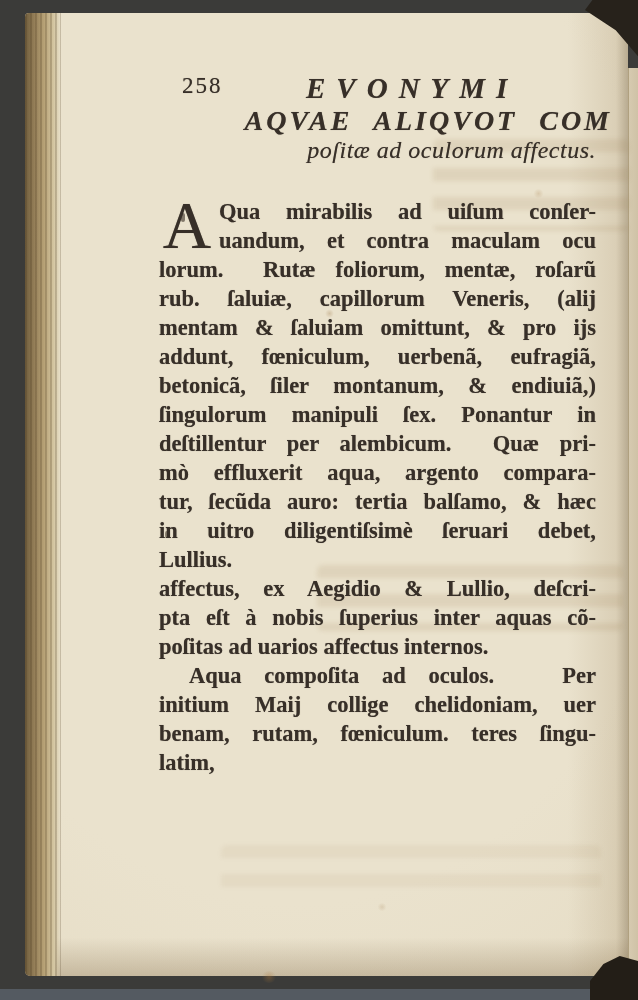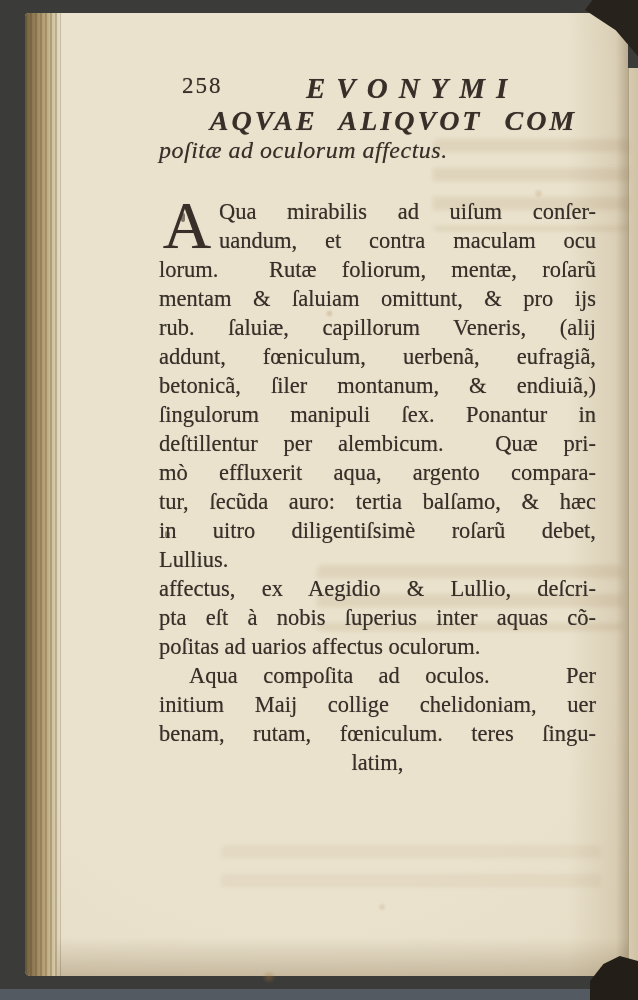--- a/index.html
+++ b/index.html
@@ -68,34 +68,34 @@
   .s5{left:156px;top:200px;width:4px;height:9px;background:rgba(60,50,40,.6);border-radius:2px;}
   .s6{left:352px;top:890px;width:10px;height:8px;background:radial-gradient(circle,rgba(150,110,60,.18),rgba(0,0,0,0) 70%);}
 
   
   .folio{position:absolute;left:157px;top:60px;font-size:23px;letter-spacing:2px;}
   .running-header{
     position:absolute;left:281px;top:59px;
     font-style:italic;font-weight:700;font-size:29px;letter-spacing:11px;white-space:nowrap;
   }
   .title1{
-    position:absolute;left:150px;top:92px;width:437px;text-align:center;
+    position:absolute;left:150px;top:92px;width:437px;text-align:right;
     font-style:italic;font-weight:700;font-size:28px;letter-spacing:3px;word-spacing:12px;white-space:nowrap;
   }
   .title2{
-    position:absolute;left:134px;top:124px;width:437px;text-align:left;
+    position:absolute;left:134px;top:124px;width:437px;text-align:right;
     font-style:italic;font-size:24px;letter-spacing:.5px;
   }
 
   .textblock{position:absolute;left:134px;top:184px;width:437px;font-size:22.5px;line-height:29px;}
   .para{margin:0;}
-  .line{height:29px;white-space:nowrap;}
+  .line{height:29px;white-space:nowrap;font-weight:bold;}
   .line.j{white-space:normal;text-align:justify;text-align-last:justify;-moz-text-align-last:justify;}
   .line.ind{padding-left:30px;}
-  .line.r{text-align:center;white-space:normal;}
+  .line.r{text-align:left;white-space:normal;}
   .dropcap{
     float:left;width:56px;height:57px;margin:1px 4px 0 0;
     font-size:67px;line-height:55px;text-align:center;font-weight:400;
   }
   .textblock,.folio,.running-header,.title1,.title2{
     color:#372f28;text-shadow:0 0 .7px rgba(55,47,40,.55);
   }
 </style>
 </head>
 <body>
@@ -123,35 +123,35 @@
     <div class="running-header">EVONYMI</div>
     <div class="title1">AQVAE ALIQVOT COM</div>
     <div class="title2">poſitæ ad oculorum affectus.</div>
 
     <div class="textblock">
         <div class="para">
           <div class="dropcap">A</div>
           <div class="line j">Qua mirabilis ad uiſum conſer-</div>
           <div class="line j">uandum, et contra maculam ocu</div>
           <div class="line j">lorum.&nbsp; Rutæ foliorum, mentæ, roſarũ</div>
+          <div class="line j">rub. ſaluiæ, capillorum Veneris, (alij</div>
           <div class="line j">mentam &amp; ſaluiam omittunt, &amp; pro ijs</div>
-          <div class="line j">rub. ſaluiæ, capillorum Veneris, (alij</div>
           <div class="line j">addunt, fœniculum, uerbenã, eufragiã,</div>
           <div class="line j">betonicã, ſiler montanum, &amp; endiuiã,)</div>
           <div class="line j">ſingulorum manipuli ſex. Ponantur in</div>
           <div class="line j">deſtillentur per alembicum.&nbsp; Quæ pri-</div>
           <div class="line j">mò effluxerit aqua, argento compara-</div>
           <div class="line j">tur, ſecũda auro: tertia balſamo, &amp; hæc</div>
-          <div class="line j">in uitro diligentiſsimè roſarũ debet,</div>
+          <div class="line j">in uitro diligentiſsimè ſeruari debet,</div>
           <div class="line">Lullius.</div>
         </div>
         <div class="para">
           <div class="line j">affectus, ex Aegidio &amp; Lullio, deſcri-</div>
           <div class="line j">pta eſt à nobis ſuperius inter aquas cõ-</div>
-          <div class="line">poſitas ad uarios affectus oculorum.</div>
+          <div class="line">poſitas ad uarios affectus internos.</div>
         </div>
         <div class="para">
           <div class="line j ind">Aqua compoſita ad oculos.&nbsp;&nbsp; Per</div>
           <div class="line j">initium Maij collige chelidoniam, uer</div>
           <div class="line j">benam, rutam, fœniculum. teres ſingu-</div>
           <div class="line r">latim,</div>
         </div>
       </div>
   </div>
 

